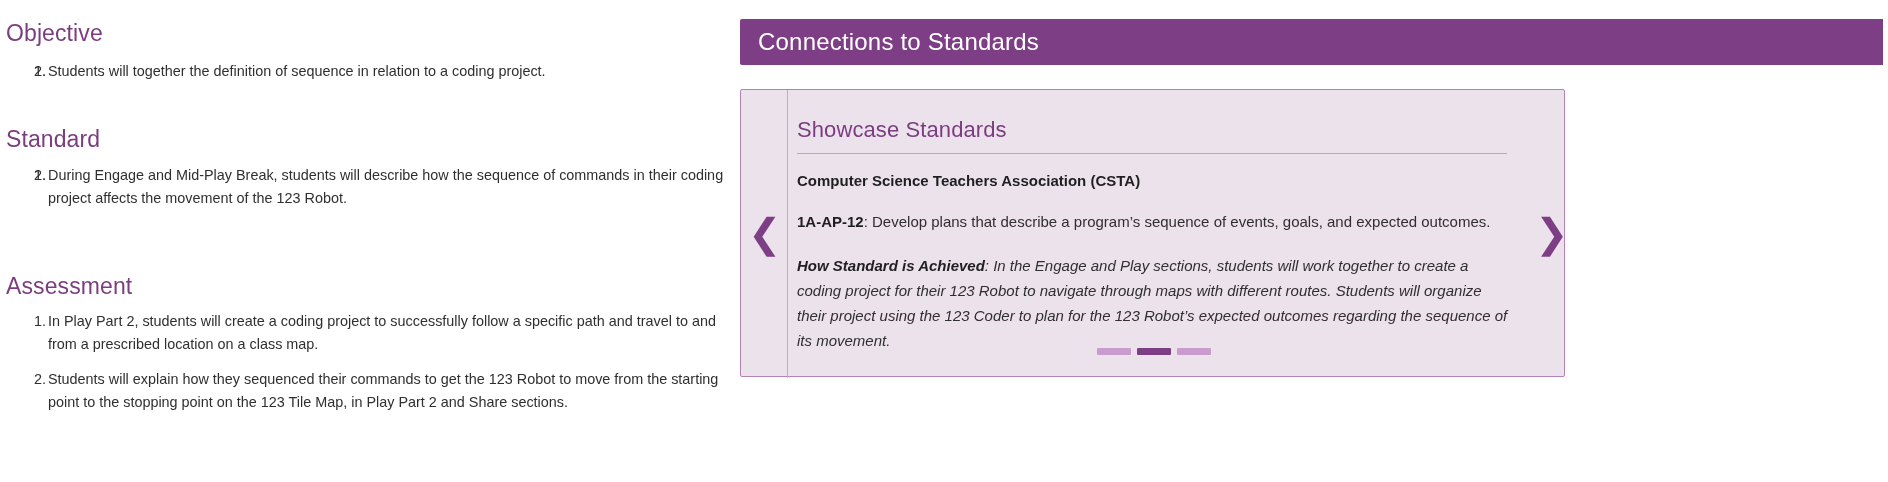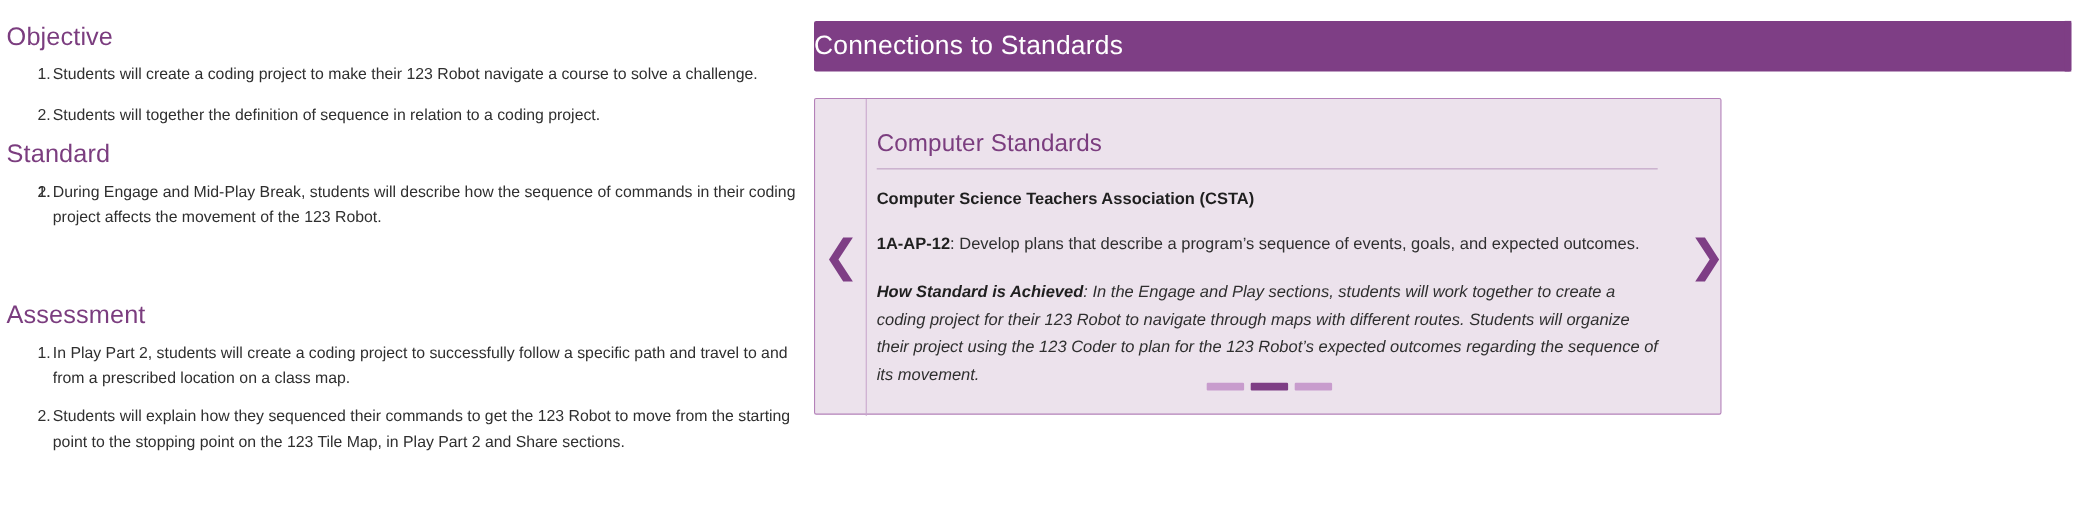--- a/index.html
+++ b/index.html
@@ -100,20 +100,21 @@
     background: #7e3e85;
     border-radius: 2px;
     display: flex;
     align-items: center;
   }
   .std-banner-title {
     color: #ffffff;
     font-size: 24px;
     font-weight: 400;
     letter-spacing: 0.2px;
+    padding-left: 18px;
     line-height: 1;
   }
 
   .carousel {
     position: absolute;
     left: 5px;
     top: 89px;
     width: 1143px;
     height: 288px;
   }
@@ -247,21 +248,20 @@
 
 <div class="page">
 
   <div class="left-col">
 
     <div class="blk-objective">
       <h2 class="section-heading">Objective</h2>
       <ol class="ol-list">
         <li class="ol-item">
           <span class="ol-num">1.</span>
-          <span>Students will create a coding project to make their 123 Robot navigate a course to solve a challenge.</span>
         </li>
         <li class="ol-item">
           <span class="ol-num">2.</span>
           <span>Students will together the definition of sequence in relation to a coding project.</span>
         </li>
       </ol>
     </div>
 
     <div class="blk-activity">
       <h2 class="section-heading">Standard</h2>
@@ -297,21 +297,21 @@
     <div class="std-banner">
       <span class="std-banner-title">Connections to Standards</span>
     </div>
 
     <div class="carousel">
 
       <div class="carousel-card">
         <div class="card-gutter-line"></div>
 
         <div class="card-body">
-          <div class="showcase-title">Computer Standards</div>
+          <div class="showcase-title">Showcase Standards</div>
           <div class="showcase-rule"></div>
 
           <div class="org-name">Computer Science Teachers Association (CSTA)</div>
 
           <div class="std-code-line">
             <b>1A-AP-12</b><span>: </span><span>Develop plans that describe a program’s sequence of events, goals, and expected outcomes.</span>
           </div>
 
           <div class="achieved-line">
             <b>How Standard is Achieved</b><span>: </span><span>In the Engage and Play sections, students will work together to create a coding project for their 123 Robot to navigate through maps with different routes. Students will organize their project using the 123 Coder to plan for the 123 Robot’s expected outcomes regarding the sequence of its movement.</span>

